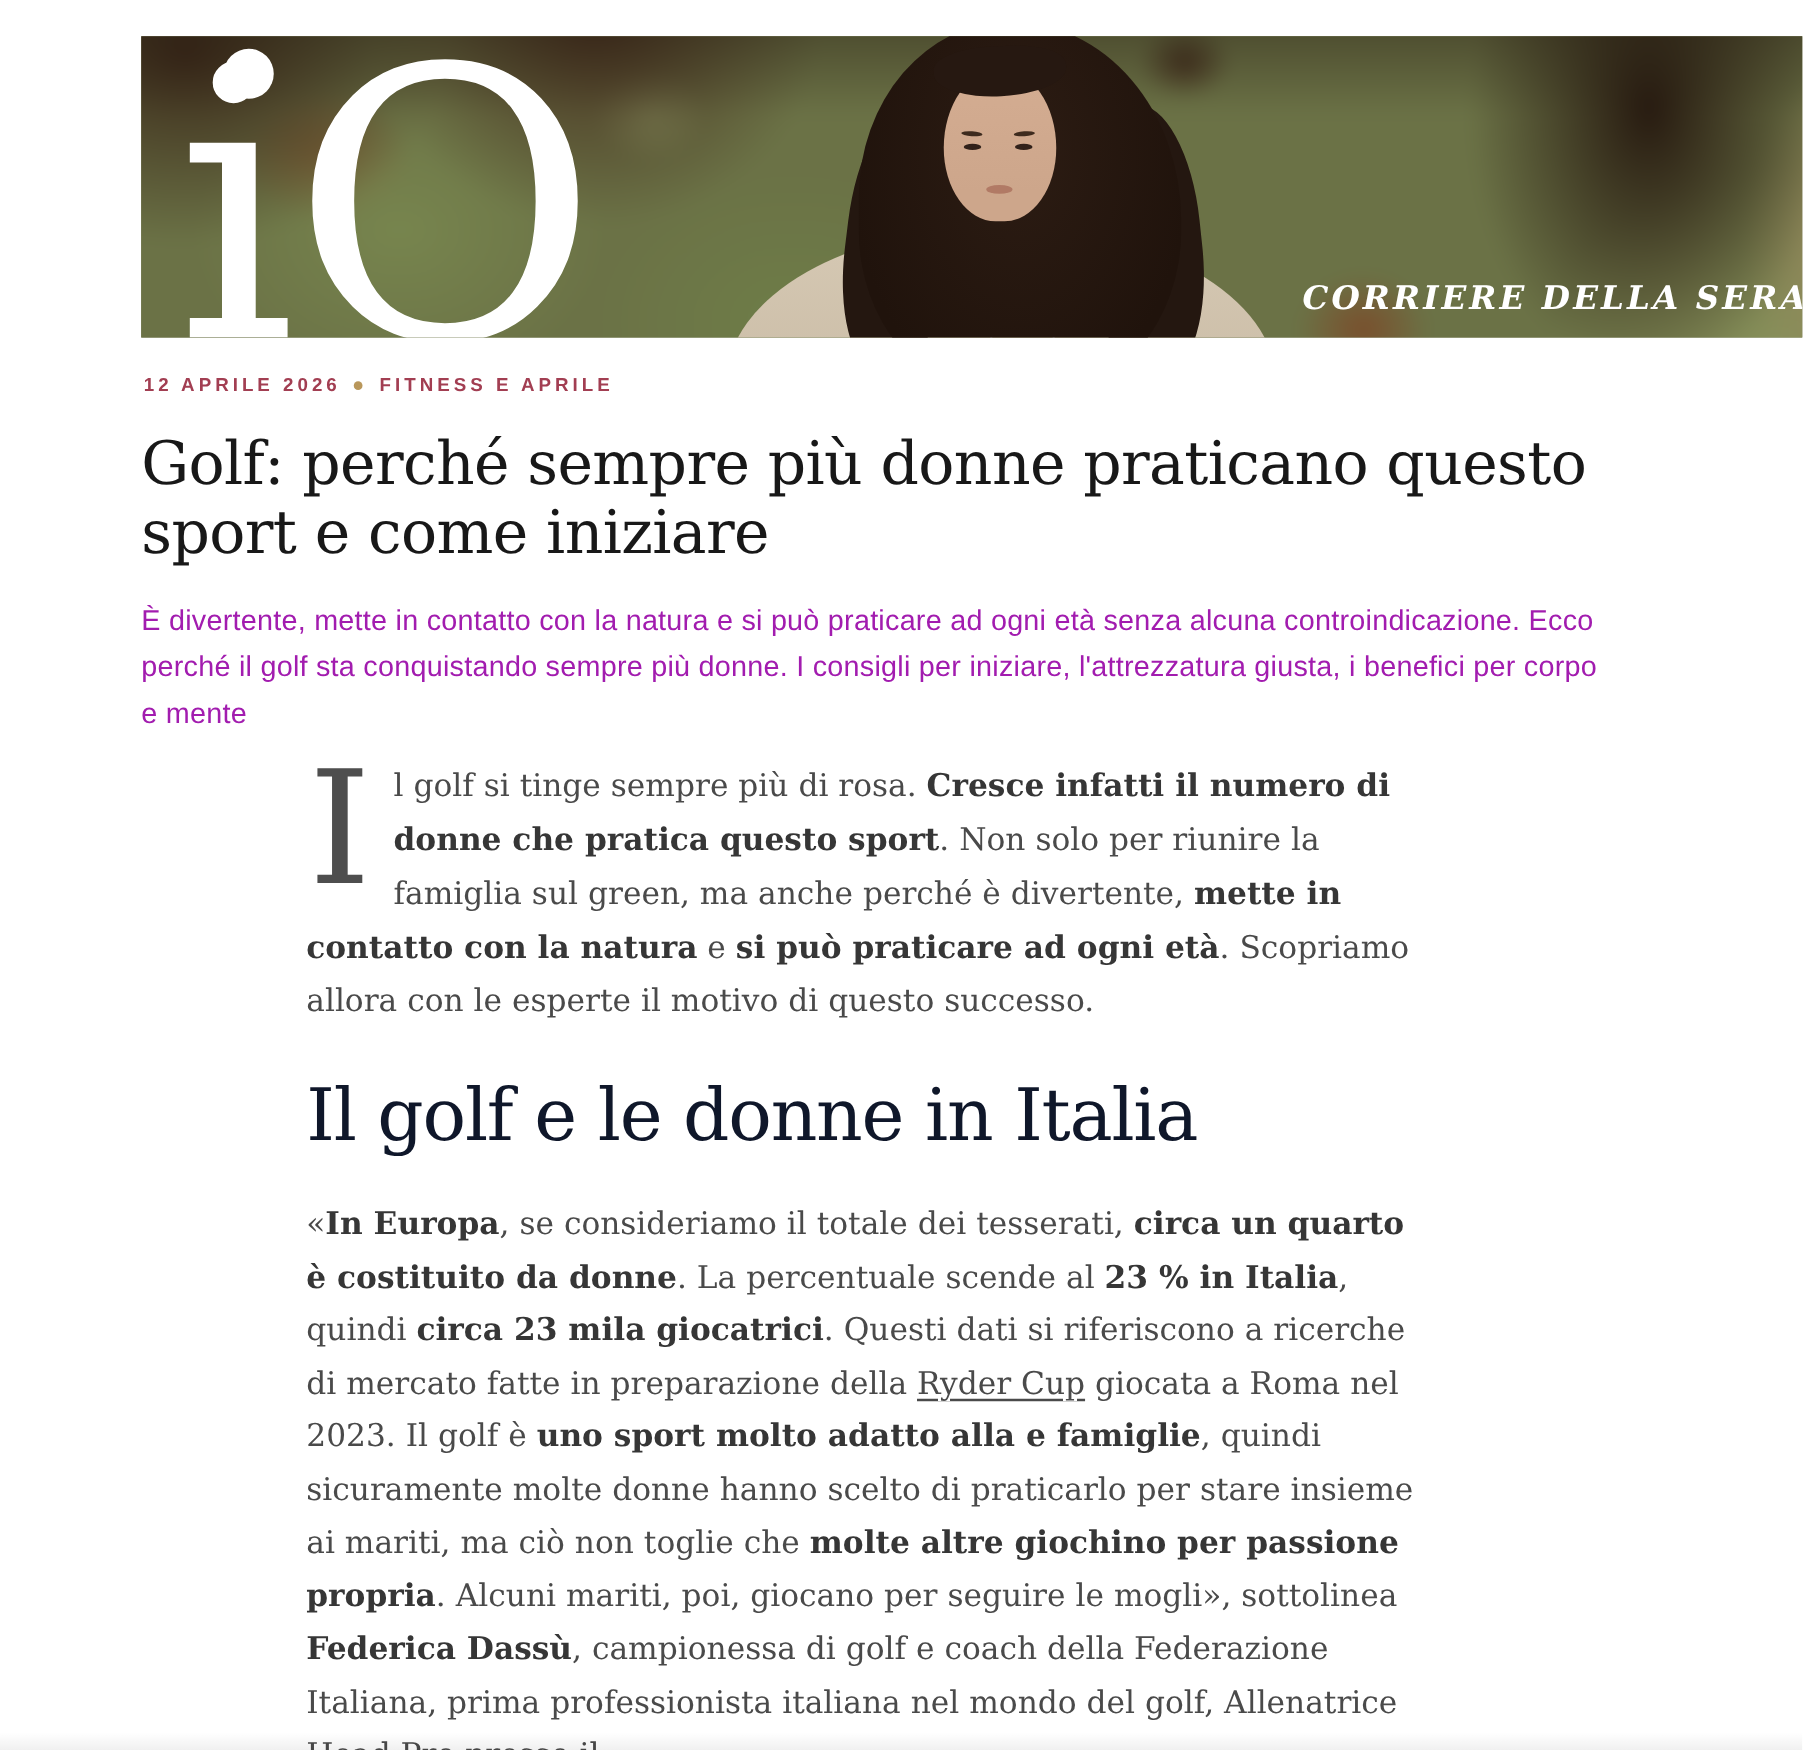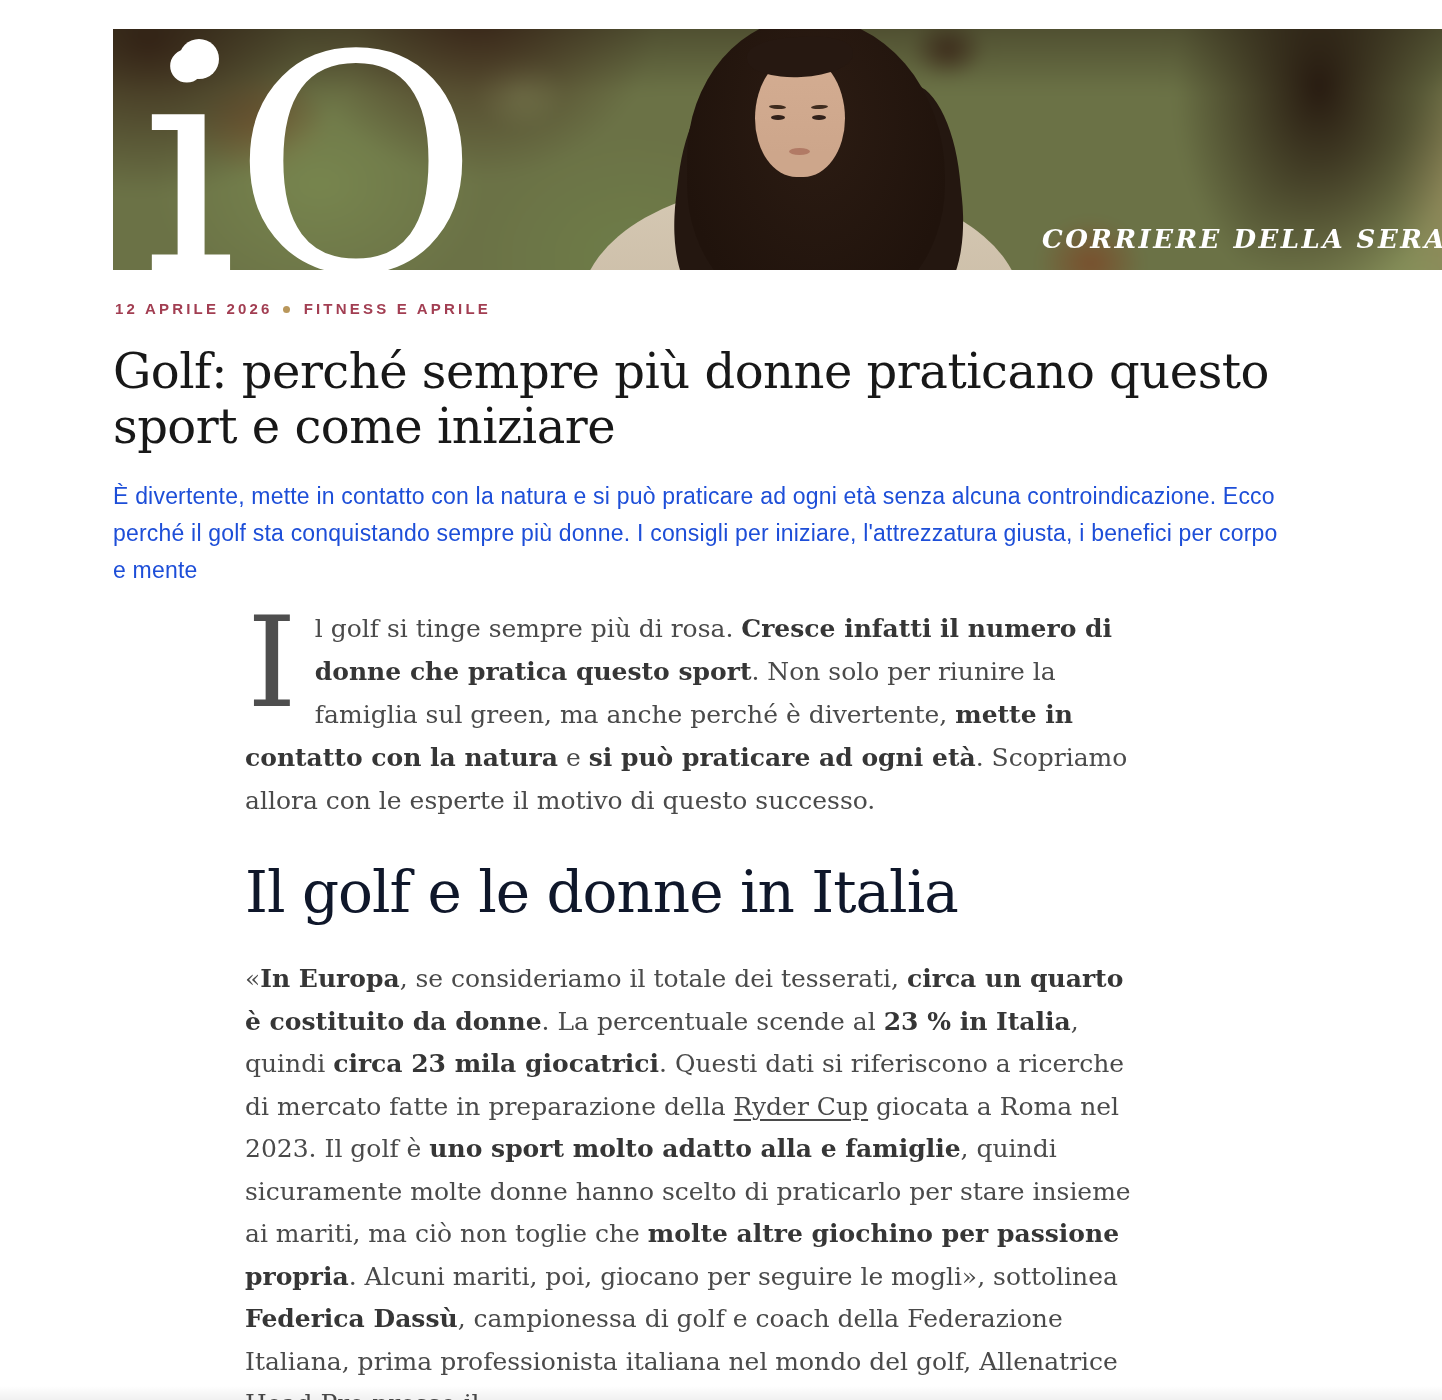--- a/index.html
+++ b/index.html
@@ -108,21 +108,21 @@
     background:var(--gold, #b9975b); margin:0 14px 2px 10px; vertical-align:middle;
   }
   .meta .category { cursor:pointer; }
   h1.title {
     margin:26px 0 0 113px; width:1178px;
     font-family:"DejaVu Serif", serif; font-weight:400;
     font-size:48px; line-height:55px; letter-spacing:-0.5px; color:#181818;
   }
   .subtitle {
     margin:24px 0 0 113px; width:1168px;
-    font-size:23px; line-height:37px; color:#1d4ed8; letter-spacing:0.2px;
+    font-size:23px; line-height:37px; color:#a21caf; letter-spacing:0.2px;
   }
   .byline { margin:30px 0 0 116px; font-size:15px; letter-spacing:2.2px; color:#9a9a9a; }
   .byline .author { color:#8d8d8d; margin-left:6px; cursor:pointer; }
 
   
   .article-body {
     margin-left:245px; width:897px;
     font-family:"DejaVu Serif", serif; color:#4a4a4a;
   }
   .intro { margin-top:18px; font-size:25px; line-height:43px; }

